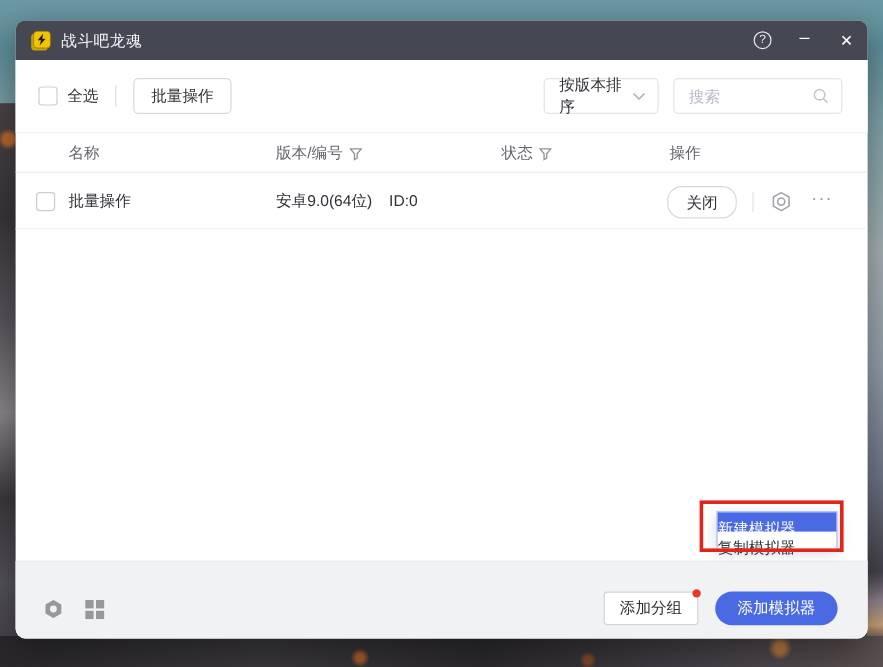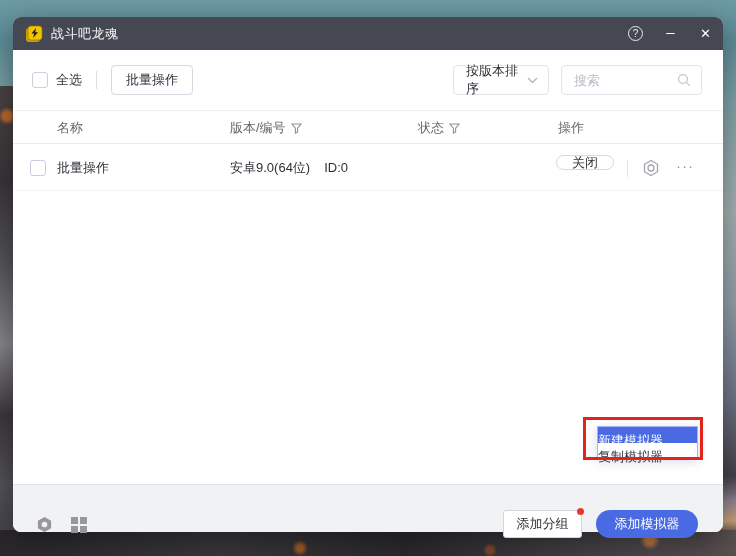--- a/index.html
+++ b/index.html
@@ -64,30 +64,30 @@
     display:flex; align-items:center; gap:5px; }
   .th-name { left:44px; } .th-version { left:217px; } .th-status { left:405px; } .th-op { left:545px; }
 
   
   .trow { position:absolute; left:0; top:128px; right:0; height:46px; border-bottom:1px solid #f2f2f4; }
   .trow .checkbox { position:absolute; left:17px; top:15px; }
   .cell { position:absolute; font-size:13px; color:#2f3136; top:0; height:46px; line-height:46px; }
   .c-name { left:44px; }
   .c-version { left:217px; } .c-version .idtag { margin-left:14px; }
   .c-status { left:405px; color:#7d96ee; }
-  .btn-close { position:absolute; left:543px; top:10px; width:58px; height:15px;
+  .btn-close { position:absolute; left:543px; top:10px; width:58px; height:27px;
     border:1px solid #d6d8e2; border-radius:12px; background:#fff; font-size:13px; color:#2f3136;
     display:flex; align-items:center; justify-content:center; font-family:inherit; }
   .row-vdiv { position:absolute; left:614px; top:15px; width:1px; height:17px; background:#e4e5e9; }
   .row-gear { position:absolute; left:629px; top:14px; width:18px; height:18px; }
   .row-more { position:absolute; left:658px; top:0; width:28px; height:46px; line-height:42px;
     text-align:center; color:#94969c; font-size:15px; letter-spacing:1px; }
 
   
-  .footer { position:absolute; left:0; right:0; bottom:0; height:48px; background:#f1f2f4;
+  .footer { position:absolute; left:0; right:0; bottom:0; height:65px; background:#f1f2f4;
     border-top:1px solid #e4e5e9; border-radius:0 0 8px 8px; }
   .foot-icon { position:absolute; top:31px; width:17px; height:17px; }
   .fi-nut { left:23px; } .fi-grid { left:58px; top:32px; width:16px; height:16px; }
   .btn-addgroup { position:absolute; left:490px; top:25px; width:79px; height:28px;
     background:#fff; border:1px solid #d3d5de; border-radius:3px; font-size:13px; color:#2f3136;
     display:flex; align-items:center; justify-content:center; font-family:inherit; }
   .notif-dot { position:absolute; right:-3px; top:-3px; width:7px; height:7px; border-radius:50%;
     background:#e6392c; }
   .btn-addemu { position:absolute; left:583px; top:25px; width:102px; height:28px;
     background:#4a6ae4; border:none; border-radius:14px; font-size:13px; color:#fff;

